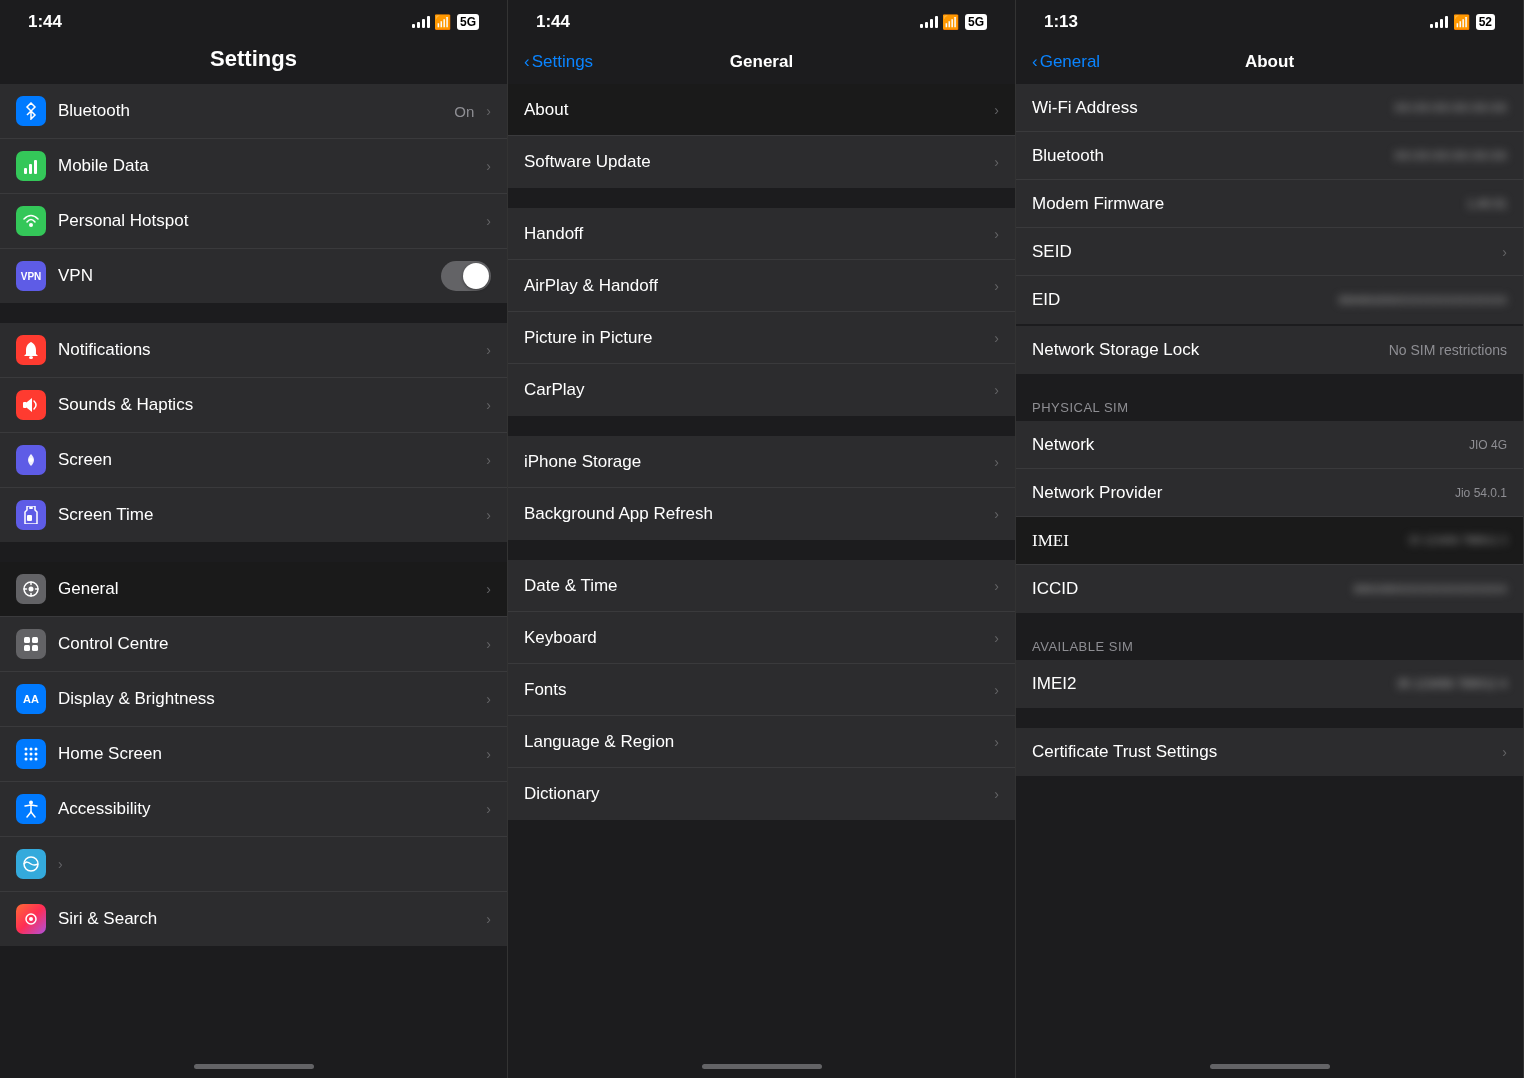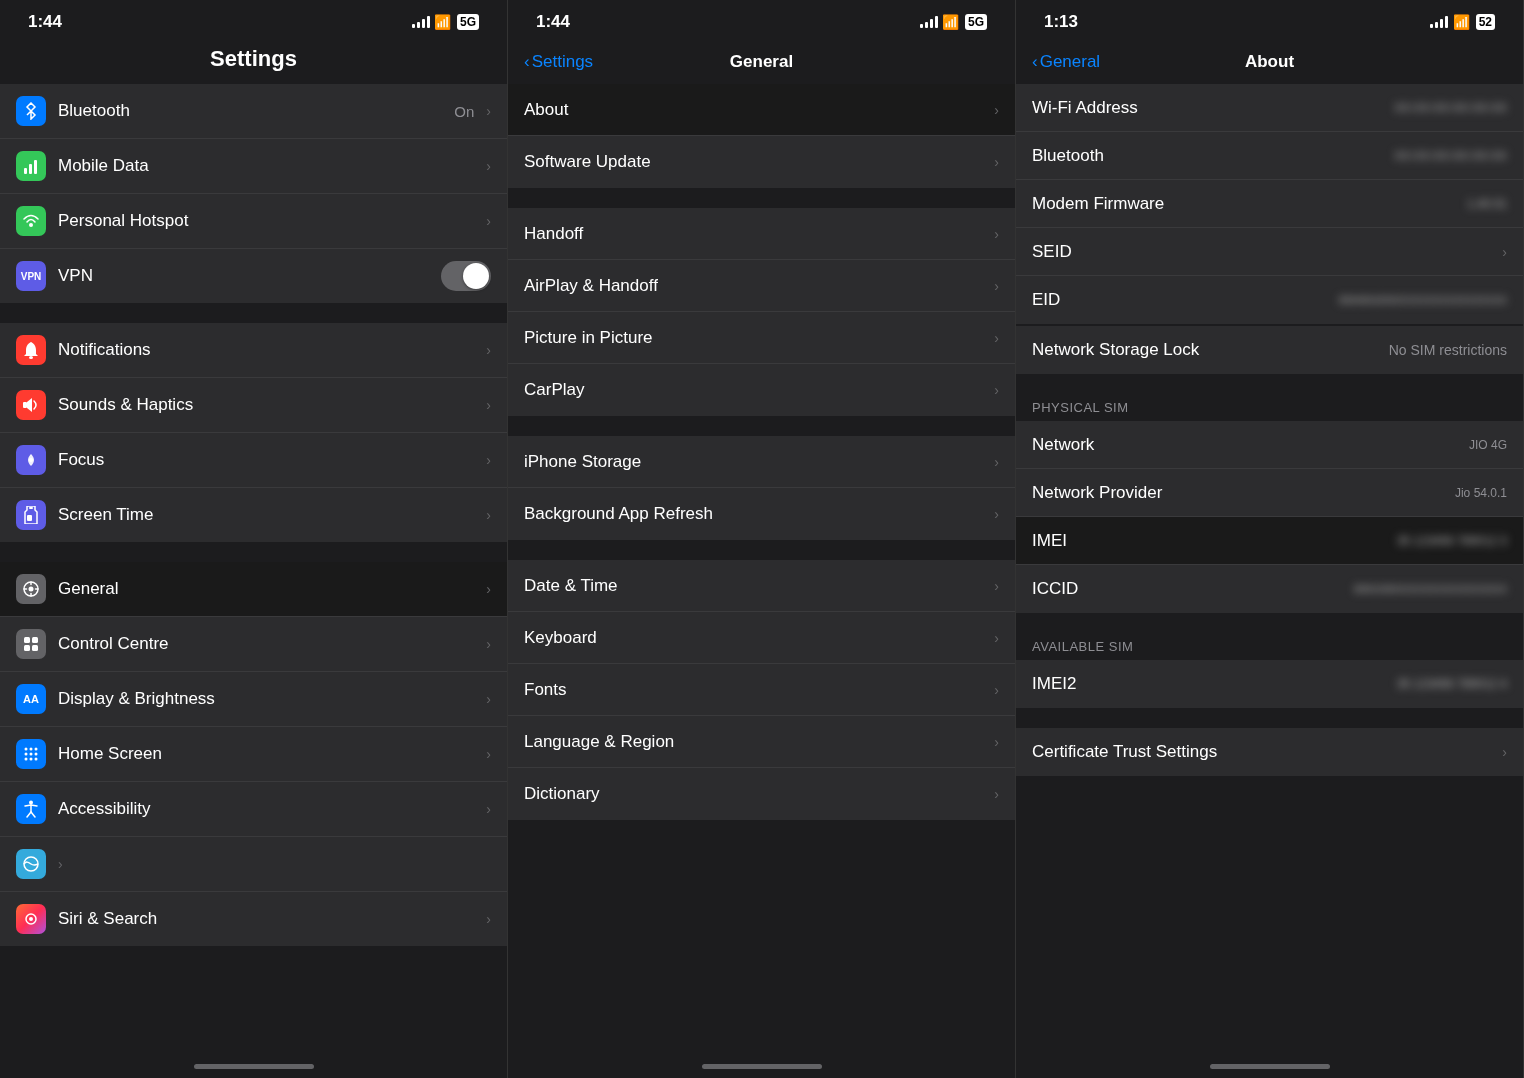--- a/index.html
+++ b/index.html
@@ -193,20 +193,21 @@
     .about-item {
       display: flex;
       align-items: center;
       padding: 13px 16px;
       background: #2c2c2e;
       border-bottom: 0.5px solid #3a3a3c;
       min-height: 48px;
     }
     .about-item.dark-selected {
       background: #1a1a1a;
+      font-family: Liberation Serif, serif;
     }
     .about-item:last-child { border-bottom: none; }
     .about-label {
       flex: 1;
       font-size: 17px;
       color: #fff;
     }
     .about-value {
       font-size: 12px;
       color: #8e8e93;
@@ -343,21 +344,21 @@
         <span class="chevron">›</span>
       </div>
 
       <div class="list-item">
         <div class="item-icon" style="background:#5e5ce6;">
           <svg width="16" height="16" viewBox="0 0 16 16" fill="white">
             <path d="M8 2 C8 2 5 5 5 8 C5 11 8 14 8 14 C8 14 11 11 11 8 C11 5 8 2 8 2Z" fill="white" opacity="0.9"></path>
             <circle cx="8" cy="8" r="2" fill="white"></circle>
           </svg>
         </div>
-        <span class="item-text">Focus</span>
+        <span class="item-text">Screen</span>
         <span class="chevron">›</span>
       </div>
 
       <div class="list-item">
         <div class="item-icon" style="background:#5e5ce6;">
           <svg width="14" height="18" viewBox="0 0 14 18" fill="white">
             <path d="M3 0 L11 0 L11 4 L13 6 L13 18 L1 18 L1 6 L3 4 Z" fill="none" stroke="white" stroke-width="1.5"></path>
             <rect x="5" y="1" width="4" height="2" rx="1" fill="white"></rect>
             <rect x="3" y="9" width="5" height="6" rx="1" fill="white"></rect>
           </svg>

